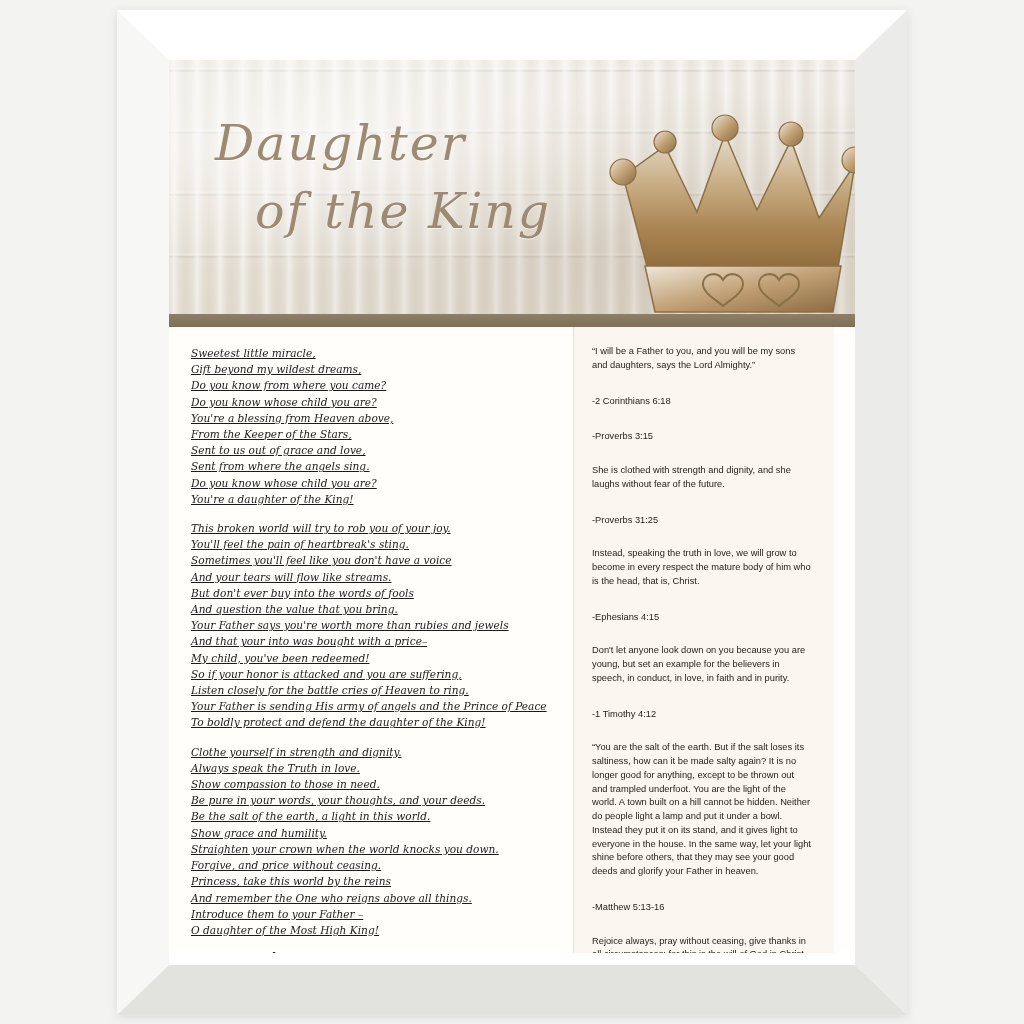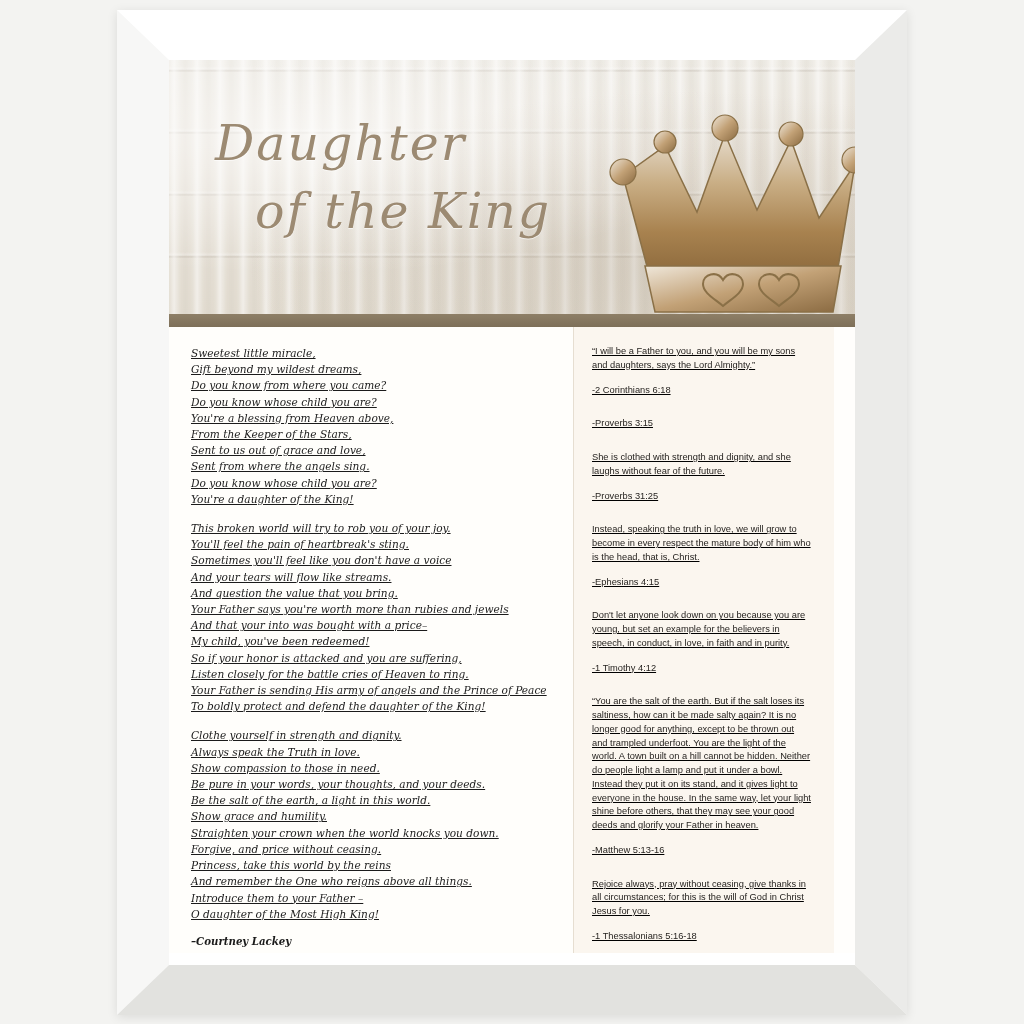--- a/index.html
+++ b/index.html
@@ -153,21 +153,20 @@
     padding: 18px 14px 0 22px;
     box-sizing: border-box;
     background: #fffefb;
   }
   .verse-col {
     width: 261px;
     padding: 18px 22px 0 18px;
     box-sizing: border-box;
     background: #fbf6ef;
     border-left: 1px solid #e6ded1;
-    text-decoration: underline;
   }
 
   .poem-stanza {
     font-family: "DejaVu Serif", serif;
     font-style: italic;
     font-size: 10.6px;
     line-height: 1.53;
     color: #1b1b1b;
     margin: 0 0 13px 0;
     text-decoration: underline;
@@ -188,21 +187,21 @@
     font-size: 9.3px;
     line-height: 1.48;
     color: #262320;
     margin: 0;
   }
   .verse-ref {
     font-family: "Liberation Sans", sans-serif;
     font-size: 9.3px;
     line-height: 1.48;
     color: #262320;
-    margin: 11px 0 0 0;
+    margin: 22px 0 0 0;
   }
 
   .art-bottom-edge {
     position: absolute;
     left: 0;
     right: 0;
     bottom: 0;
     height: 12px;
     background: #ffffff;
   }
@@ -280,20 +279,21 @@
             <div>Sent from where the angels sing.</div>
             <div>Do you know whose child you are?</div>
             <div>You're a daughter of the King!</div>
           </div>
 
           <div class="poem-stanza">
             <div>This broken world will try to rob you of your joy.</div>
             <div>You'll feel the pain of heartbreak's sting.</div>
             <div>Sometimes you'll feel like you don't have a voice</div>
             <div>And your tears will flow like streams.</div>
+            <div>But don't ever buy into the words of fools</div>
             <div>And question the value that you bring.</div>
             <div>Your Father says you're worth more than rubies and jewels</div>
             <div>And that your into was bought with a price–</div>
             <div>My child, you've been redeemed!</div>
             <div>So if your honor is attacked and you are suffering,</div>
             <div>Listen closely for the battle cries of Heaven to ring.</div>
             <div>Your Father is sending His army of angels and the Prince of Peace</div>
             <div>To boldly protect and defend the daughter of the King!</div>
           </div>
 

